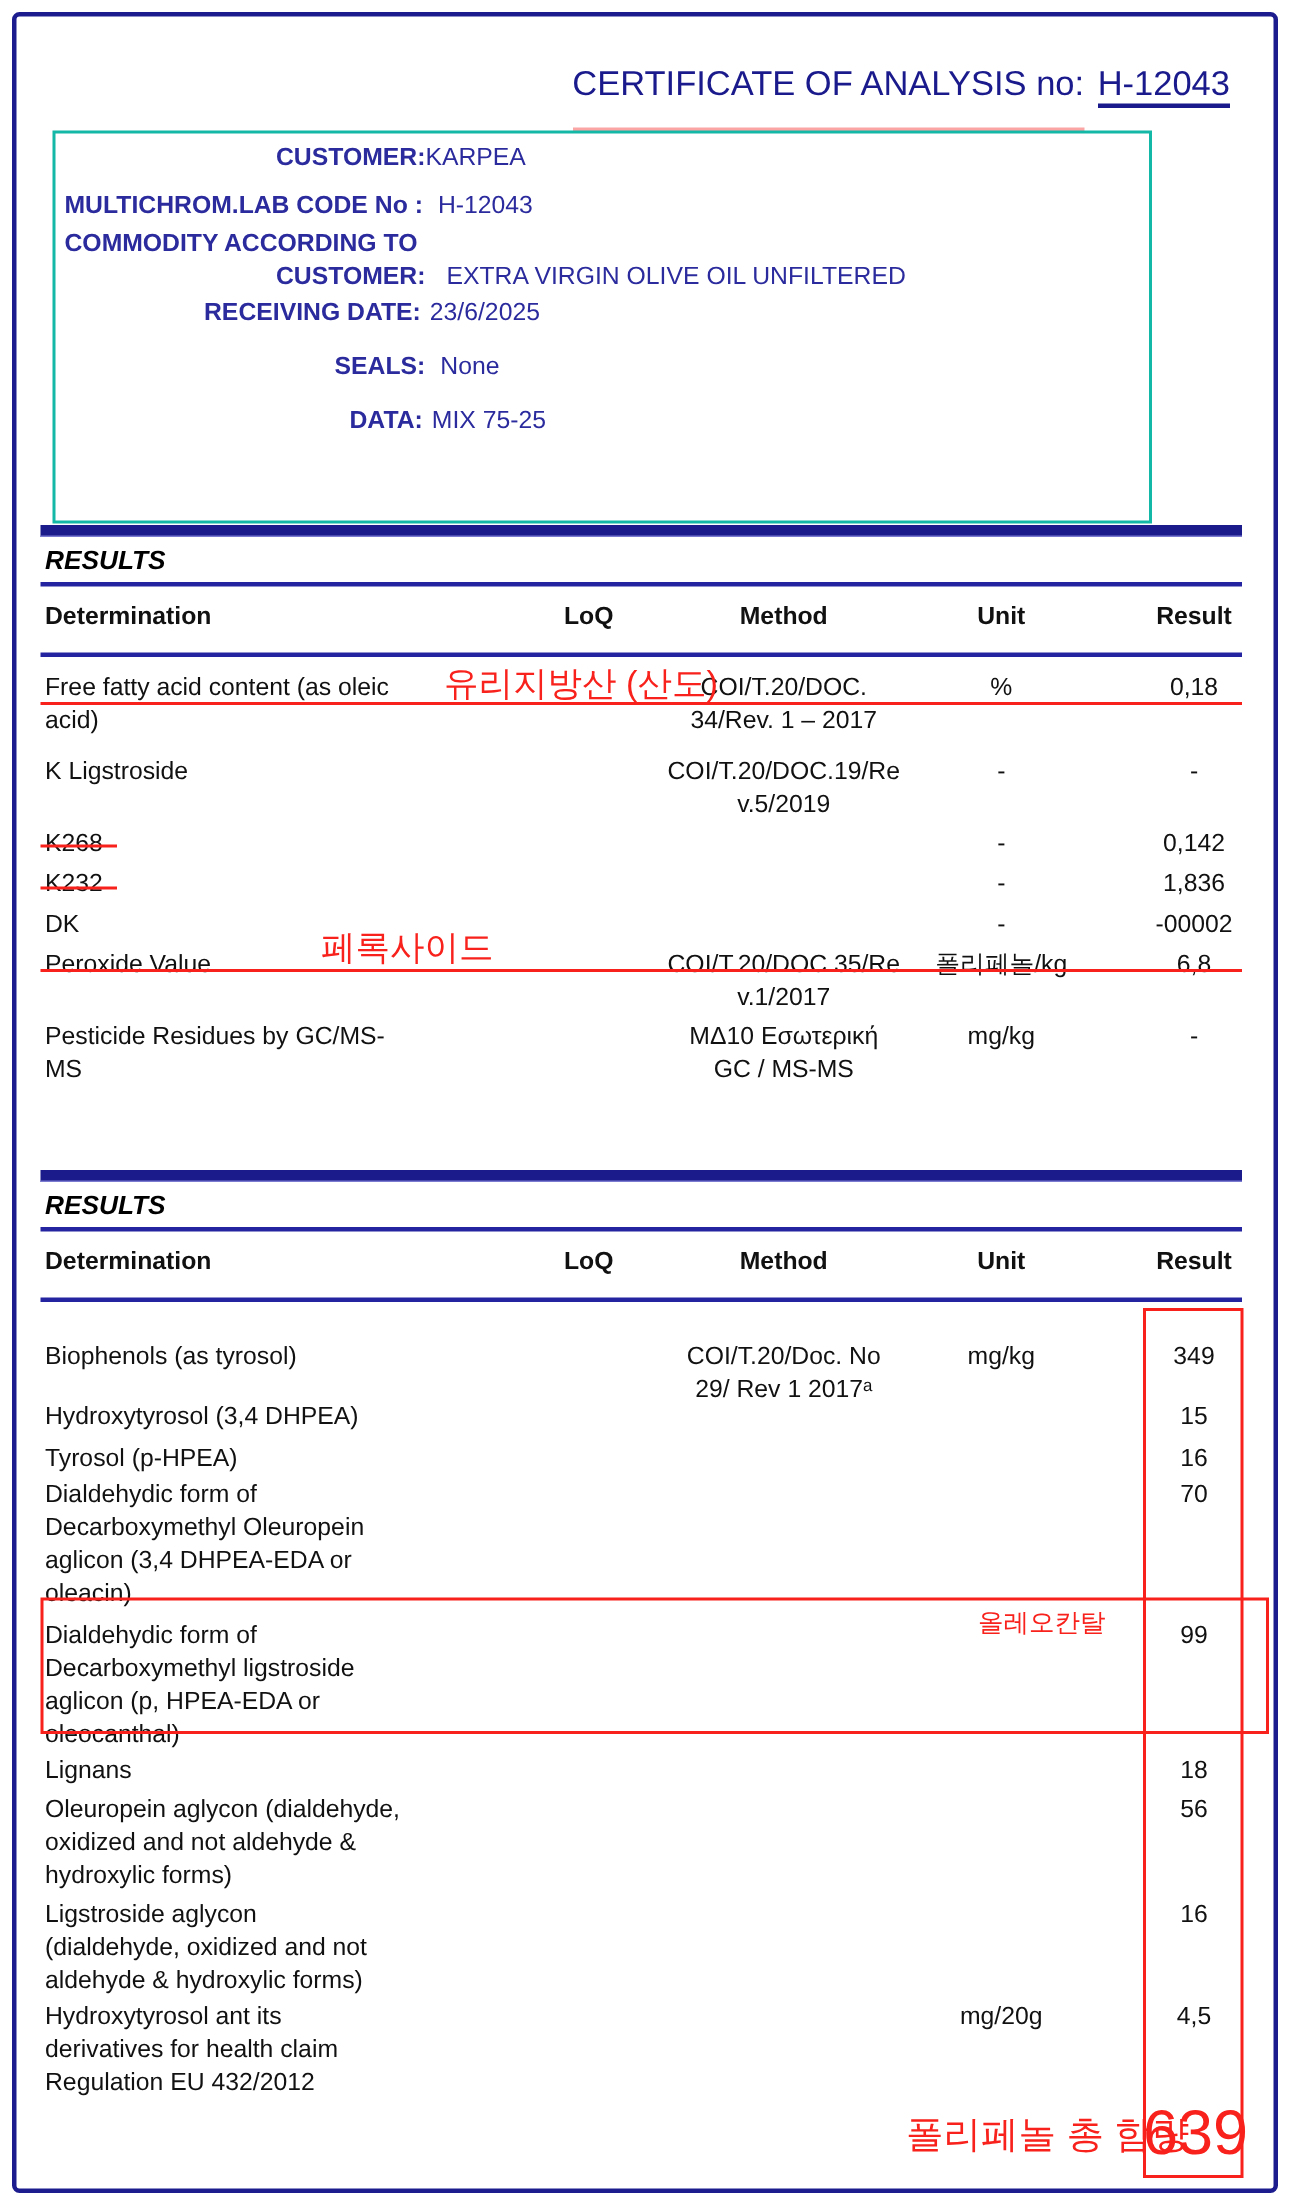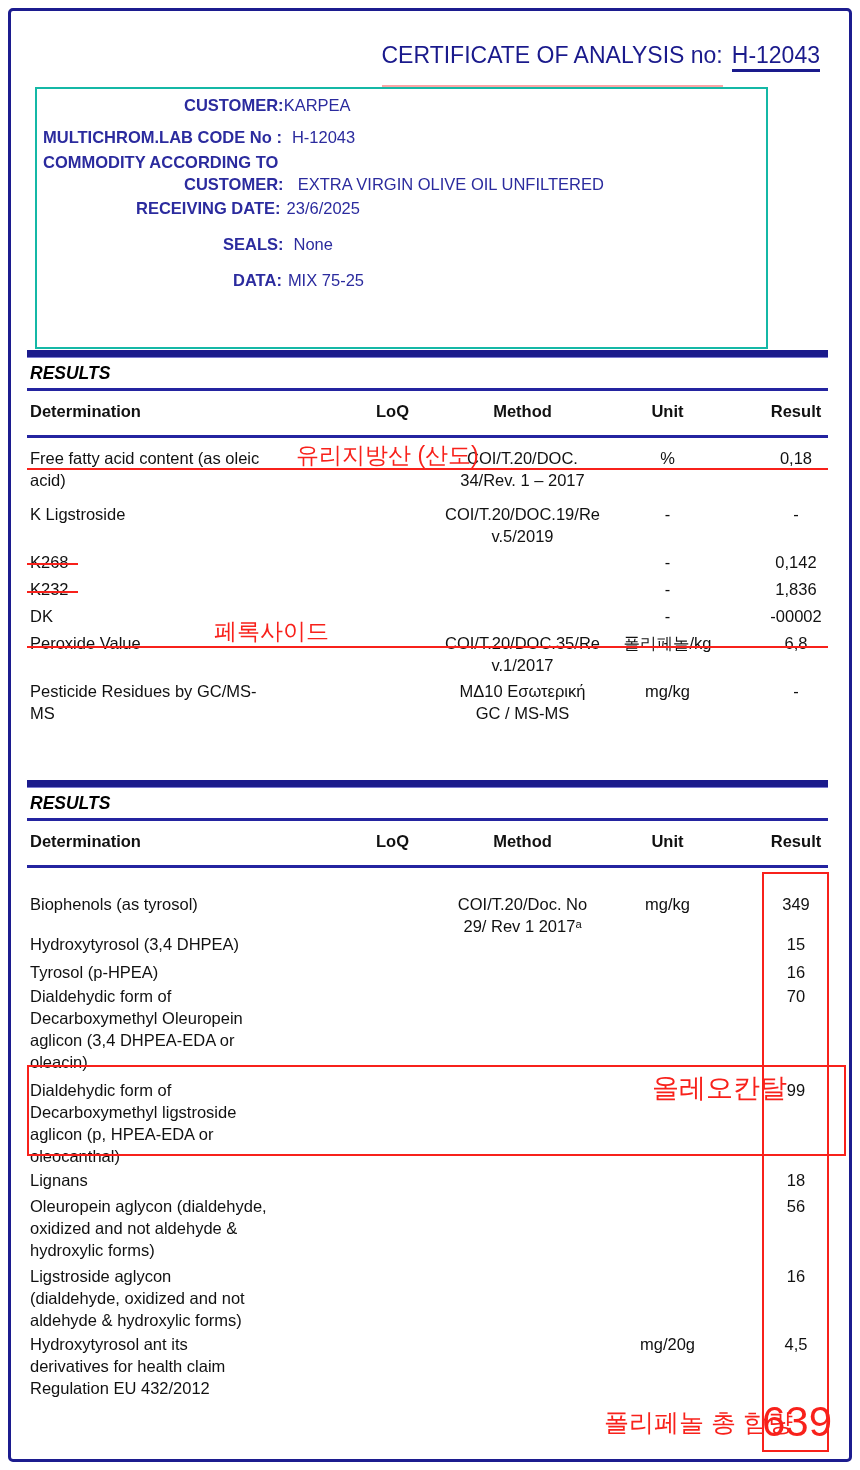--- a/index.html
+++ b/index.html
@@ -63,21 +63,21 @@
   .an-line { background:#f8211b; height:2px; }
   .an-box  { border:2px solid #f8211b; box-sizing:border-box; background:transparent; }
   #an-ffa-kr    { left:296px; top:440px; font-size:23px; }
   #an-ul-ffa    { left:27px;  top:468px; width:801px; }
   #an-ul-k268   { left:27px;  top:563px; width:51px; }
   #an-ul-k232   { left:27px;  top:591px; width:51px; }
   #an-ul-perox  { left:27px;  top:646px; width:801px; }
   #an-perox-kr  { left:170px; top:616px; font-size:23px;margin-left:44px; }
   #an-result-box{ left:762px; top:872px; width:67px;  height:580px; }
   #an-oleo-box  { left:27px;  top:1065px; width:819px; height:91px; }
-  #an-oleo-kr   { left:652px; top:1070px; font-size:27px; }
+  #an-oleo-kr   { left:652px; top:1070px; font-size:17px; }
   #an-total-kr  { left:604px; top:1406px; font-size:25px; }
   #an-total-val { left:762px; top:1398px; width:67px; text-align:center; font-size:42px; }
 </style>
 </head>
 <body>
 
 <div class="page">
   <div class="page-frame"></div>
 
   <div class="doc-title">

